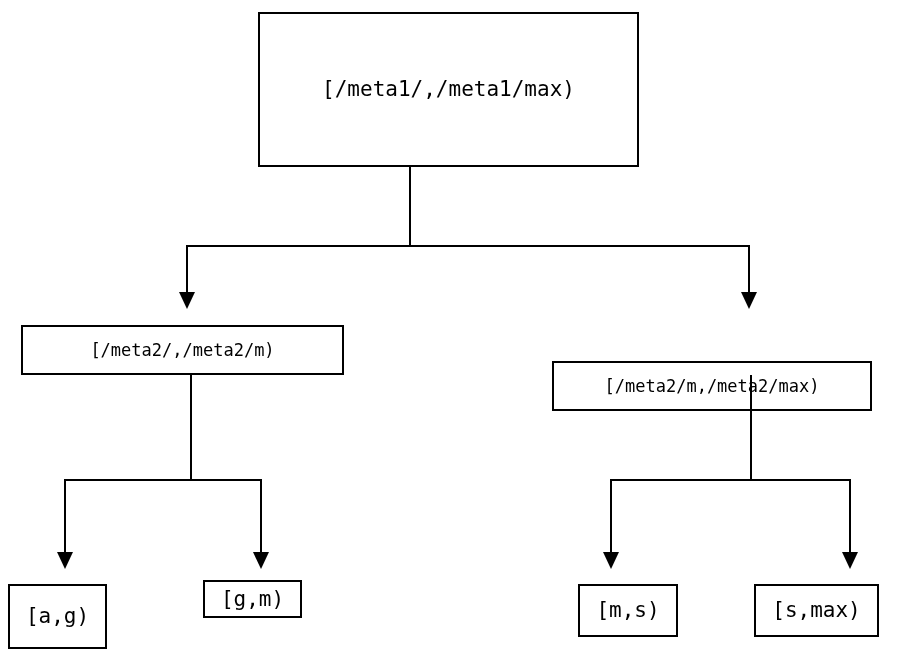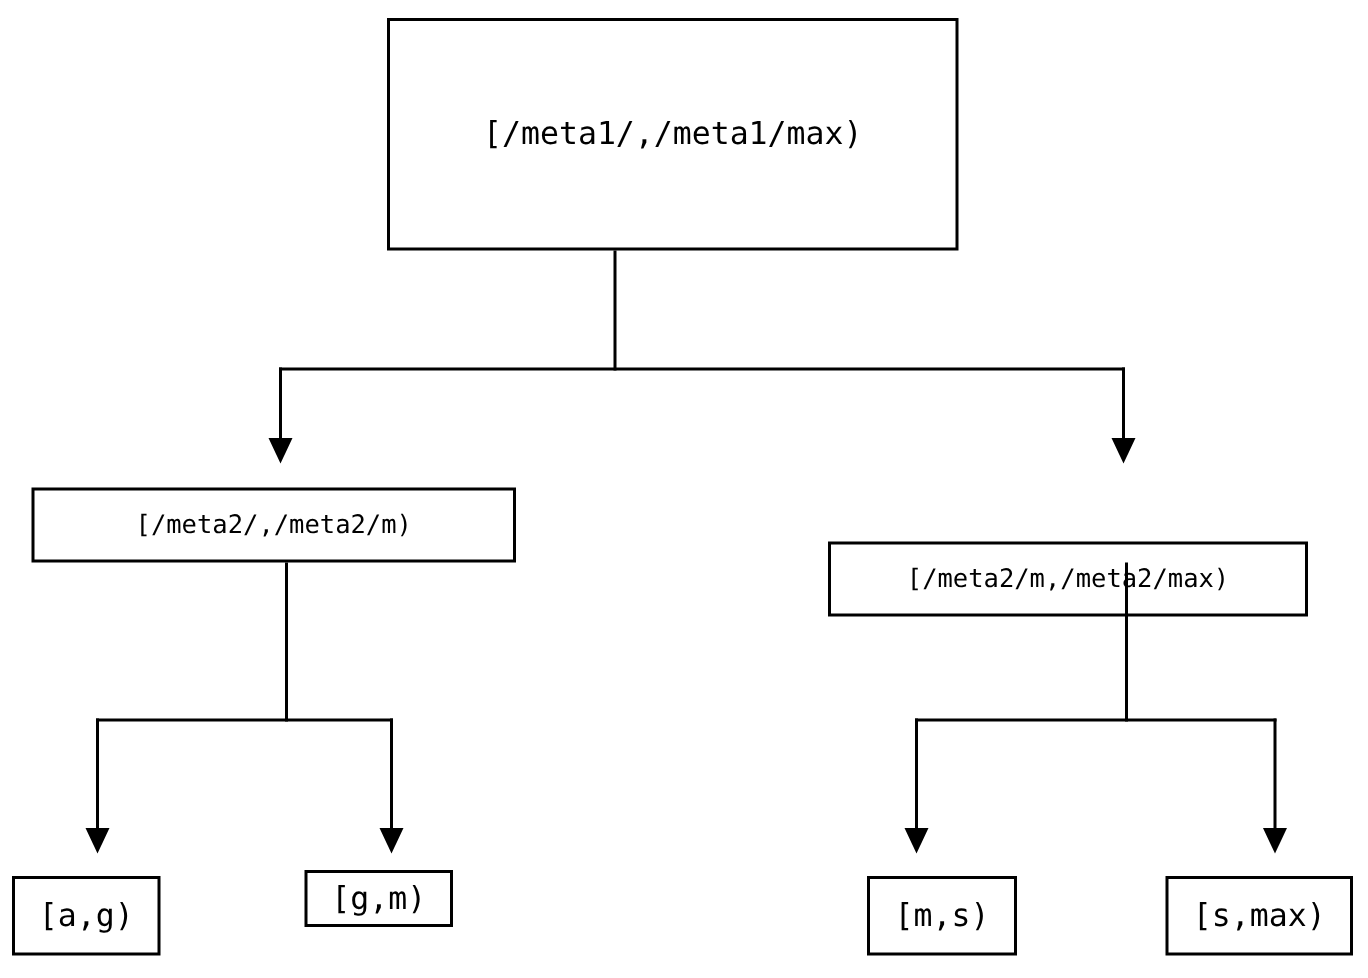--- a/index.html
+++ b/index.html
@@ -90,29 +90,29 @@
   <div class="arrow-down" style="left:57px; top:552px;"></div>
   <div class="arrow-down" style="left:253px; top:552px;"></div>
 
   <div class="edge-v" style="left:750px; top:375px; height:106px;"></div>
   <div class="edge-h" style="left:610px; top:479px; width:241px;"></div>
   <div class="edge-v" style="left:610px; top:479px; height:74px;"></div>
   <div class="edge-v" style="left:849px; top:479px; height:74px;"></div>
   <div class="arrow-down" style="left:603px; top:552px;"></div>
   <div class="arrow-down" style="left:842px; top:552px;"></div>
 
-  <div class="node node-leaf" style="left:8px; top:584px; width:99px; height:53px;">
+  <div class="node node-leaf" style="left:8px; top:584px; width:99px; height:65px;">
     <span class="node-label">[a,g)</span>
   </div>
 
   <div class="node node-leaf" style="left:203px; top:580px; width:99px; height:38px;">
     <span class="node-label">[g,m)</span>
   </div>
 
   <div class="node node-leaf" style="left:578px; top:584px; width:100px; height:53px;">
     <span class="node-label">[m,s)</span>
   </div>
 
-  <div class="node node-leaf" style="left:777px; top:584px; width:125px; height:53px;">
+  <div class="node node-leaf" style="left:754px; top:584px; width:125px; height:53px;">
     <span class="node-label">[s,max)</span>
   </div>
 
 </div>
 
 </body></html>

